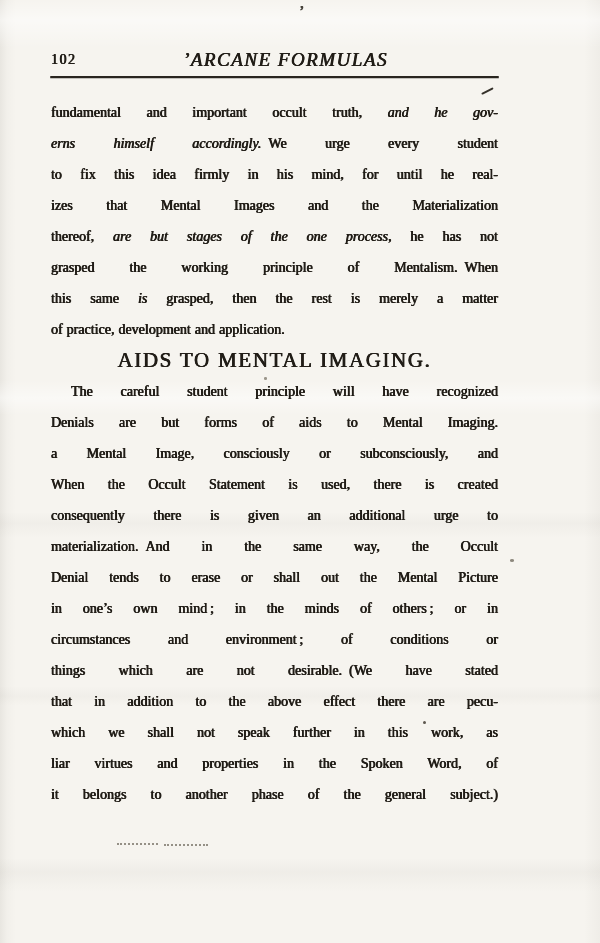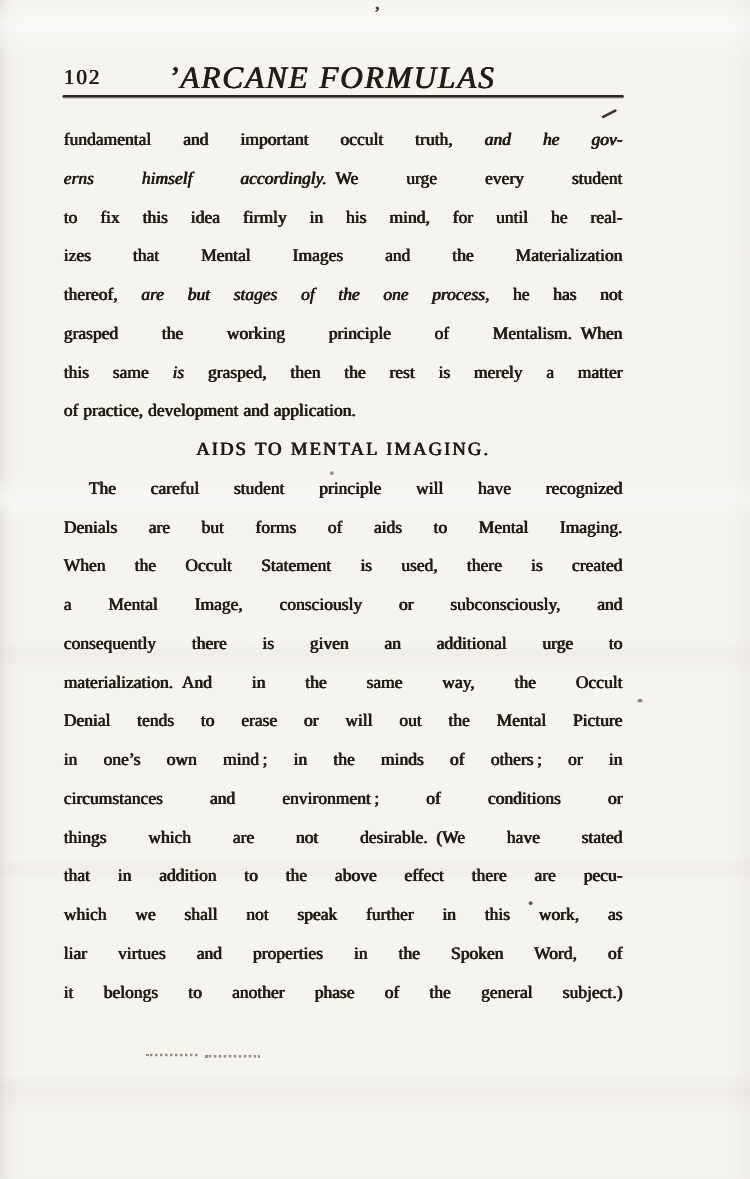--- a/index.html
+++ b/index.html
@@ -26,43 +26,43 @@
       rgba(110,105,95,0.0) 512px,  rgba(110,105,95,0.045) 523px, rgba(110,105,95,0.0) 538px,
       rgba(110,105,95,0.0) 686px,  rgba(110,105,95,0.04) 696px,  rgba(110,105,95,0.0) 706px,
       rgba(110,105,95,0.0) 858px,  rgba(110,105,95,0.05) 872px,  rgba(110,105,95,0.0) 892px,
       rgba(110,105,95,0.0) 943px);
   }
   .ink {
     text-shadow: 0.4px 0 0 currentColor, -0.3px 0 0 currentColor;
   }
   .hdr-num {
     position: absolute; left: 51px; top: 52px;
-    font-size: 17px; letter-spacing: 1.5px;
+    font-size: 14px; letter-spacing: 1.5px;
   }
   .hdr-title {
-    position: absolute; left: 42px; top: 49px; width: 447px;
+    position: absolute; left: 62px; top: 49px; width: 447px;
     text-align: center; font-style: italic;
-    font-size: 25px; letter-spacing: 1.5px;
+    font-size: 19px; letter-spacing: 1.5px;
   }
   .hdr-rule {
     position: absolute; left: 50px; top: 76px; width: 449px; height: 2px;
     background: #29251f; border-radius: 1px;
     box-shadow: 0 1px 0 rgba(41,37,31,0.25);
   }
   .body-text {
     position: absolute; left: 51px; top: 97px; width: 447px;
   }
   .line {
     height: 31px; line-height: 31px;
     font-size: 14px; word-spacing: 0.5px;
     white-space: normal;
   }
   .j { text-align: justify; text-align-last: justify; }
   .l { text-align: right; text-align-last: left; }
-  .heading { text-align: left; text-align-last: center; letter-spacing: 1.6px; font-size: 15px; }
+  .heading { text-align: left; text-align-last: center; letter-spacing: 1.6px; font-size: 21px; }
   .it { font-style: italic; }
   
   .stray-apostrophe {
     position: absolute; left: 299px; top: 3px;
     font-size: 16px; color: #46423b; letter-spacing: 0;
   }
   .accent-slash {
     position: absolute; left: 481px; top: 90px; width: 13px; height: 2.4px;
     background: #36322b; transform: rotate(-27deg); border-radius: 1px;
   }
@@ -96,25 +96,25 @@
       <div class="line ink j"><span class="it">erns himself accordingly.</span><span class="rm"> We urge every student</span></div>
       <div class="line ink j"><span class="rm">to fix this idea firmly in his mind, for until he real-</span></div>
       <div class="line ink j"><span class="rm">izes that Mental Images and the Materialization</span></div>
       <div class="line ink j"><span class="rm">thereof, </span><span class="it">are but stages of the one process,</span><span class="rm"> he has not</span></div>
       <div class="line ink j"><span class="rm">grasped the working principle of Mentalism. When</span></div>
       <div class="line ink j"><span class="rm">this same </span><span class="it">is</span><span class="rm"> grasped, then the rest is merely a matter</span></div>
       <div class="line ink l"><span class="rm">of practice, development and application.</span></div>
       <div class="line heading ink">AIDS TO MENTAL IMAGING.</div>
       <div class="line ink j" style="text-indent: 20px;"><span class="rm">The careful student principle will have recognized</span></div>
       <div class="line ink j"><span class="rm">Denials are but forms of aids to Mental Imaging.</span></div>
+      <div class="line ink j"><span class="rm">a Mental Image, consciously or subconsciously, and</span></div>
       <div class="line ink j"><span class="rm">When the Occult Statement is used, there is created</span></div>
-      <div class="line ink j"><span class="rm">a Mental Image, consciously or subconsciously, and</span></div>
       <div class="line ink j"><span class="rm">consequently there is given an additional urge to</span></div>
       <div class="line ink j"><span class="rm">materialization. And in the same way, the Occult</span></div>
-      <div class="line ink j"><span class="rm">Denial tends to erase or will out the Mental Picture</span></div>
+      <div class="line ink j"><span class="rm">Denial tends to erase or shall out the Mental Picture</span></div>
       <div class="line ink j"><span class="rm">in one’s own mind ; in the minds of others ; or in</span></div>
       <div class="line ink j"><span class="rm">circumstances and environment ; of conditions or</span></div>
       <div class="line ink j"><span class="rm">things which are not desirable. (We have stated</span></div>
       <div class="line ink j"><span class="rm">that in addition to the above effect there are pecu-</span></div>
       <div class="line ink j"><span class="rm">which we shall not speak further in this work, as</span></div>
       <div class="line ink j"><span class="rm">liar virtues and properties in the Spoken Word, of</span></div>
       <div class="line ink j"><span class="rm">it belongs to another phase of the general subject.)</span></div>
     </div>
 
   <div class="ink-dot dot-mid-right"></div>

